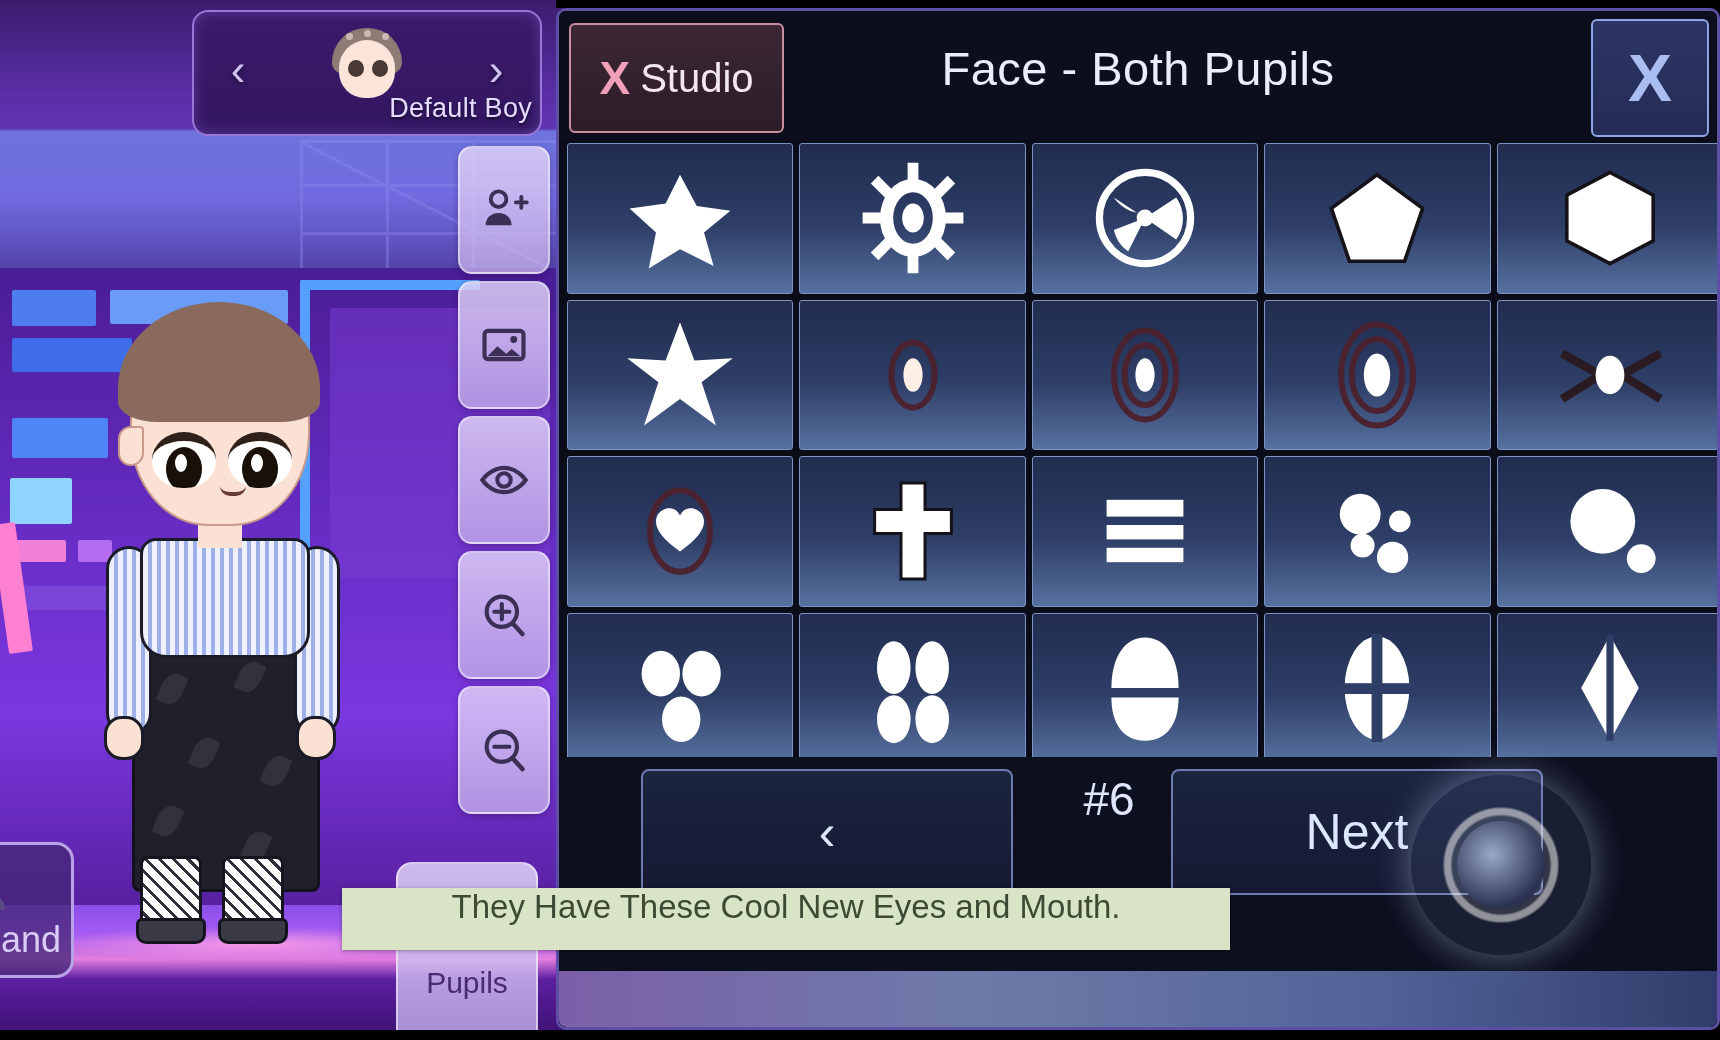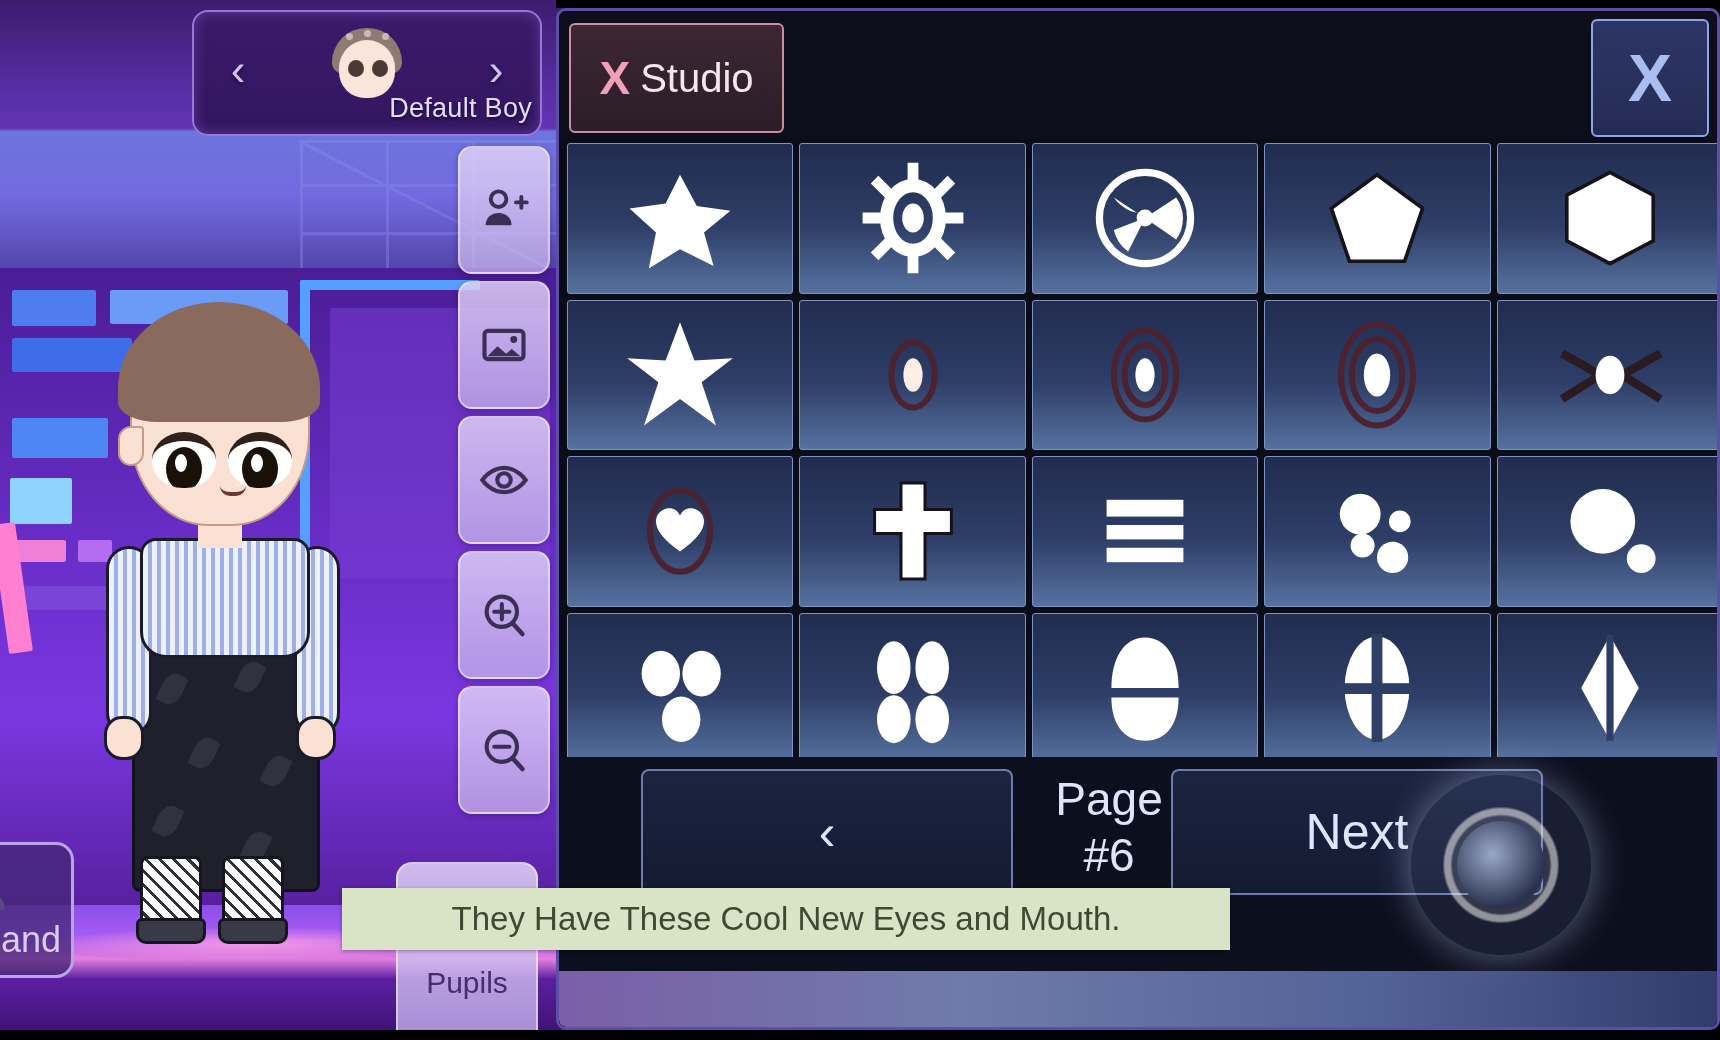--- a/index.html
+++ b/index.html
@@ -195,21 +195,21 @@
   }
   #panel-bottom-strip{
     position:absolute; left:0; bottom:0; width:1164px; height:56px;
     background:linear-gradient(90deg,#a07ad6 0%,#8f9fd8 35%,#6a7fc0 70%,#3b4a84 100%);
     opacity:.75; border-radius:0 0 7px 7px;
   }
 
   
   #caption{
     position:absolute; left:342px; top:888px; width:888px; height:62px;
-    background:#d9e3c6; display:flex; align-items:center; justify-content:center;
+    background:#d9e3c6; display:flex; align-items:flex-start; justify-content:center;
     box-shadow:0 1px 4px rgba(0,0,0,.35);
   }
   #caption .txt{ color:#3d4a33; font-size:33px; }
 
   .bot-black{ position:absolute; left:0; bottom:0; width:1720px; height:10px; background:#000; }
   .top-black{ position:absolute; left:556px; top:0; width:1164px; height:8px; background:#000; }
 </style>
 </head>
 <body>
 
@@ -352,20 +352,21 @@
     </div>
   </div>
 
   <div id="panel">
 
     <div id="panel-head">
       <div id="remove-btn">
         <span class="x">X</span>
         <span class="lbl">Studio</span>
       </div>
+      <div id="panel-title">Face - Both Pupils</div>
       <div id="close-btn">
         <span class="x">X</span>
       </div>
     </div>
 
     <div id="grid">
 
       <div class="cell">
         <svg viewBox="0 0 100 100">
           <path d="M50 14 L64 40 L92 44 L70 62 L78 90 L50 76 L24 92 L30 62 L8 42 L38 38 Z" fill="#fff"></path>
@@ -500,21 +501,20 @@
           <rect x="47" y="6" width="6" height="88" fill="#2e3e67"></rect>
         </svg>
       </div>
     </div>
 
     <div id="panel-foot">
       <div class="pg-btn" id="prev-btn">
         <span class="lbl">‹</span>
       </div>
       <div id="page-label">
-        <div>Page</div>
         <div>#6</div>
       </div>
       <div class="pg-btn" id="next-btn">
         <span class="lbl">Next</span>
       </div>
       <div id="next-glow"></div>
       <div id="panel-bottom-strip"></div>
     </div>
   </div>
 

